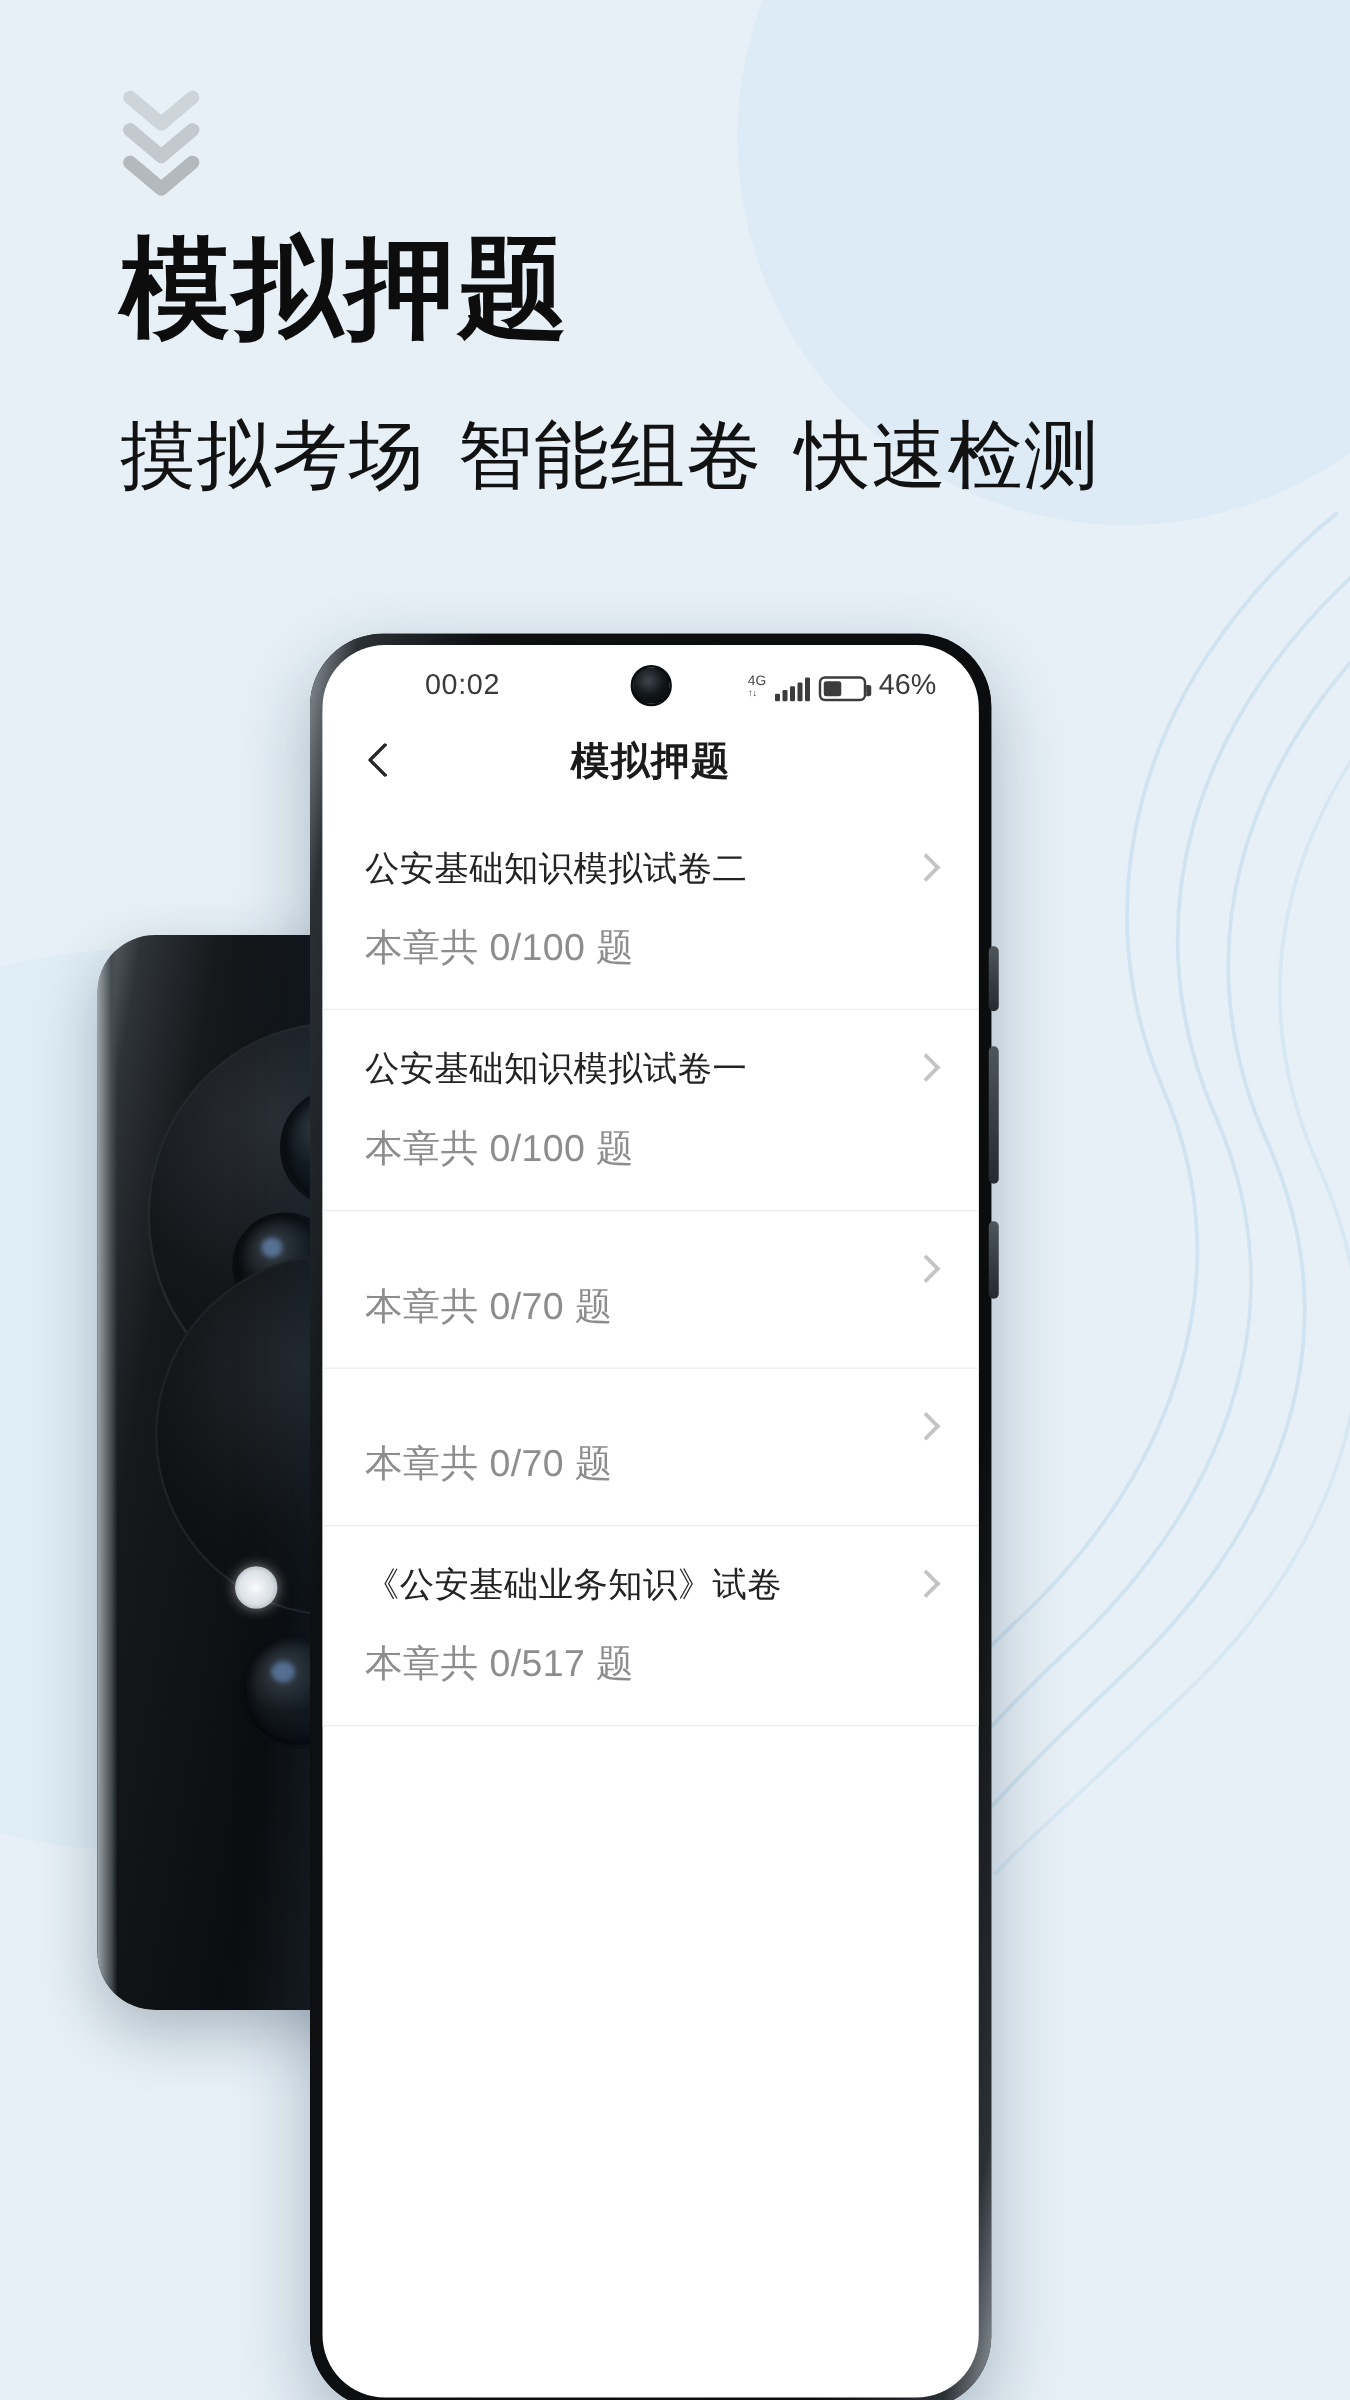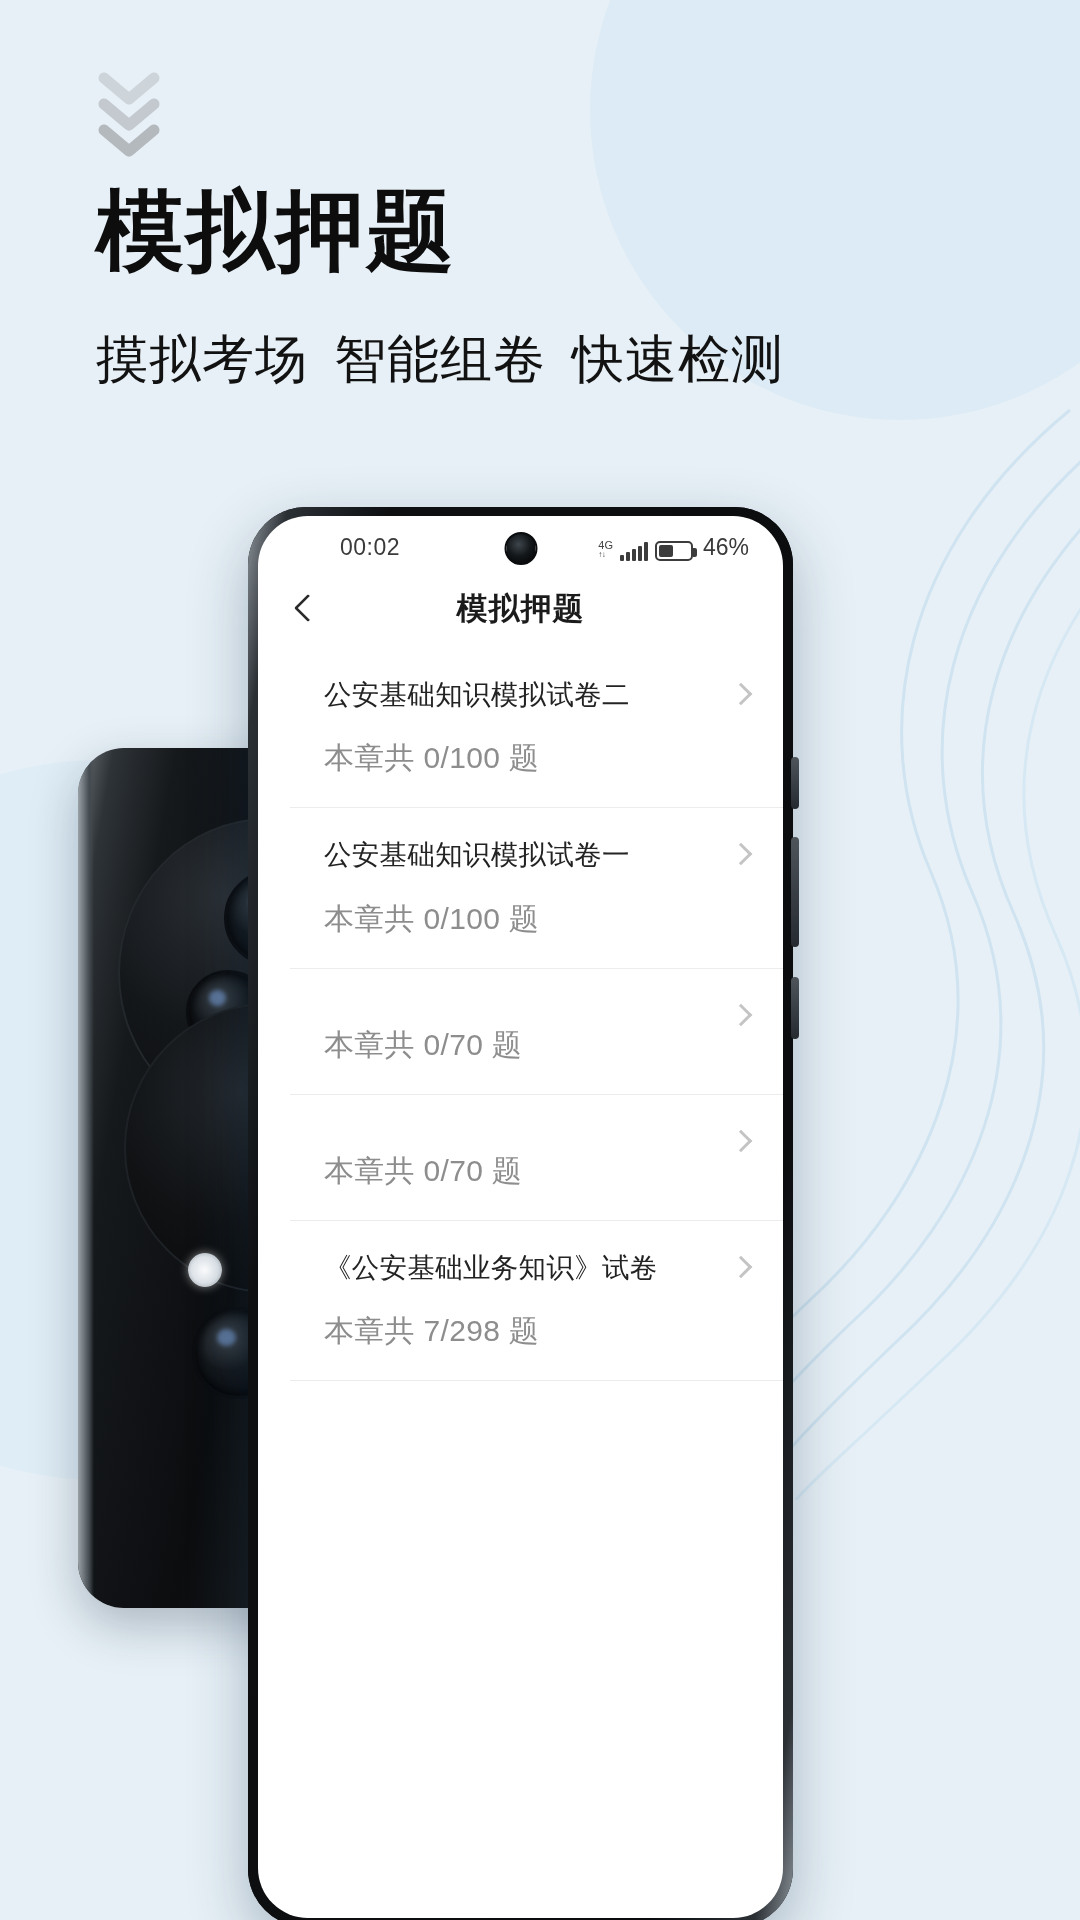--- a/index.html
+++ b/index.html
@@ -31,21 +31,21 @@
     width:62px; height:90px;
   }
   .page-title {
     position:absolute; left:96px; top:183px;
     font-size:88px; font-weight:bold; color:#0d0d0d;
     letter-spacing:2px; line-height:1.1;
     font-family:"DejaVu Sans","Liberation Sans",sans-serif;
   }
   .page-sub {
     position:absolute; left:96px; top:325px;
-    font-size:52px; color:#121212; letter-spacing:1px;
+    font-size:60px; color:#121212; letter-spacing:1px;
     font-family:"Liberation Serif","DejaVu Serif",serif;
     white-space:nowrap;
   }
   .page-sub span { margin-right:26px; }
   .page-sub span:last-child { margin-right:0; }
 
   
   .phone-back {
     position:absolute; left:78px; top:748px;
     width:300px; height:860px;
@@ -177,21 +177,21 @@
     border-radius:2px;
   }
   .nav-title {
     position:absolute; left:0; right:0; text-align:center;
     font-size:31px; font-weight:bold; color:#1b1b1b;
     letter-spacing:1px;
     pointer-events:none;
   }
 
   
-  .list { background:#fff;padding-left:32px; }
+  .list { background:#fff; }
   .list-item {
     position:relative;
     padding:30px 34px 28px 34px;
     border-bottom:1.5px solid #ececec;
   }
   .li-title {
     font-size:27.5px; color:#232323; line-height:1.25;
     padding-right:40px; letter-spacing:.3px;
   }
   .li-sub {
@@ -317,21 +317,21 @@
           <span>题</span>
         </div>
         <div class="li-chevron"></div>
       </div>
 
 
       <div class="list-item">
         <div class="li-title">《公安基础业务知识》试卷</div>
         <div class="li-sub">
           <span>本章共</span>
-          <span class="num">7/298</span>
+          <span class="num">0/517</span>
           <span>题</span>
         </div>
         <div class="li-chevron"></div>
       </div>
 
     </div>
   </div>
 </div>
 
 </body></html>

